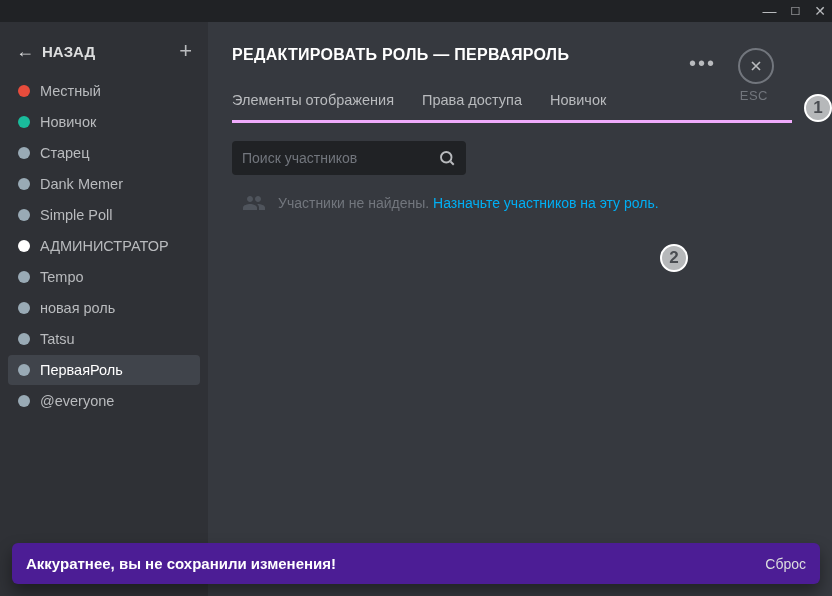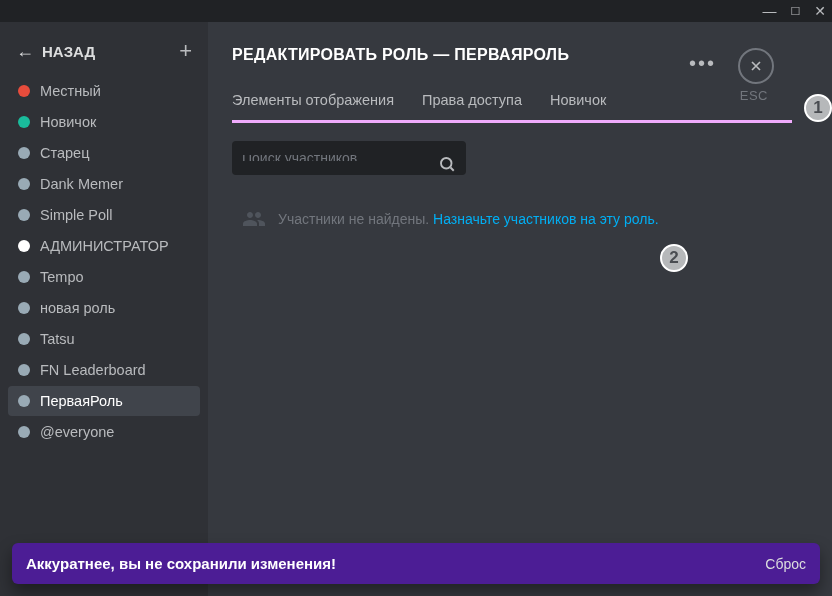--- a/index.html
+++ b/index.html
@@ -30,28 +30,28 @@
 
 .tabs { display: flex; gap: 28px; border-bottom: 3px solid #f0abfc; margin-bottom: 18px; align-items: flex-start; }
 .tab { padding-bottom: 12px; font-size: 14.5px; color: #b9bbbe; cursor: pointer; position: relative; }
 .callout-2 { position: absolute; border: 4px solid #fff; border-radius: 14px; padding: 8px; top: 168px; left: 472px; z-index: 5; background: #36393f; }
 
 .badge { position: absolute; width: 28px; height: 28px; border-radius: 50%; background: #b6b8ba; color: #4a4d52; font-weight: 800; font-size: 17px; display: flex; align-items: center; justify-content: center; z-index: 10; border: 2px solid #fff; }
 .badge-1 { top: 72px; left: 596px; }
 .badge-2 { top: 222px; left: 452px; }
 
 .search-row { display: flex; align-items: center; gap: 16px; }
-.search-box { display: flex; background: #202225; border-radius: 4px; padding: 14px 10px; width: 234px; height: 34px; }
+.search-box { display: flex; align-items: center; background: #202225; border-radius: 4px; padding: 14px 10px; width: 234px; height: 34px; }
 .search-input { flex: 1; background: transparent; border: none; outline: none; color: #dcddde; font-size: 14px; }
 .search-input::placeholder { color: #72767d; }
 .search-icon { color: #b9bbbe; }
 
 .primary-btn { background: #5865f2; color: #fff; border: none; border-radius: 3px; padding: 9px 16px; font-size: 14px; font-weight: 500; cursor: pointer; }
 
-.empty { display: flex; align-items: center; gap: 12px; margin-top: 32px; font-size: 14px; color: #72767d; padding-left: 10px; }
+.empty { display: flex; align-items: center; gap: 12px; margin-top: 16px; font-size: 14px; color: #72767d; padding-left: 10px; }
 .empty svg { color: #4f545c; }
 .empty a { color: #00aff4; cursor: pointer; }
 
 .toast { position: absolute; left: 12px; right: 12px; bottom: 12px; background: #4c1d95; border-radius: 6px; padding: 12px 14px; display: flex; align-items: center; justify-content: space-between; box-shadow: 0 8px 16px rgba(0,0,0,0.4); z-index: 100; }
 .toast-msg { font-size: 15px; font-weight: 600; color: #fff; }
 .toast-actions { display: flex; align-items: center; gap: 18px; }
 .reset-btn { color: #dcddde; font-size: 14px; cursor: pointer; }
 .save-btn { background: #3ba55d; color: #fff; border: none; border-radius: 3px; padding: 9px 16px; font-size: 14px; font-weight: 500; cursor: pointer; }
 </style>
 </head>
@@ -102,24 +102,20 @@
           <span>Tempo</span>
         </div>
         <div class="role-item">
           <span class="role-dot" style="background: rgb(153, 170, 181);"></span>
           <span>новая роль</span>
         </div>
         <div class="role-item">
           <span class="role-dot" style="background: rgb(153, 170, 181);"></span>
           <span>Tatsu</span>
         </div>
-        <div class="role-item">
-          <span class="role-dot" style="background: rgb(153, 170, 181);"></span>
-          <span>FN Leaderboard</span>
-        </div>
         <div class="role-item selected">
           <span class="role-dot" style="background: rgb(153, 170, 181);"></span>
           <span>ПерваяРоль</span>
         </div>
         <div class="role-item">
           <span class="role-dot" style="background: rgb(153, 170, 181);"></span>
           <span>@everyone</span>
         </div>
       </div>
   </div>

